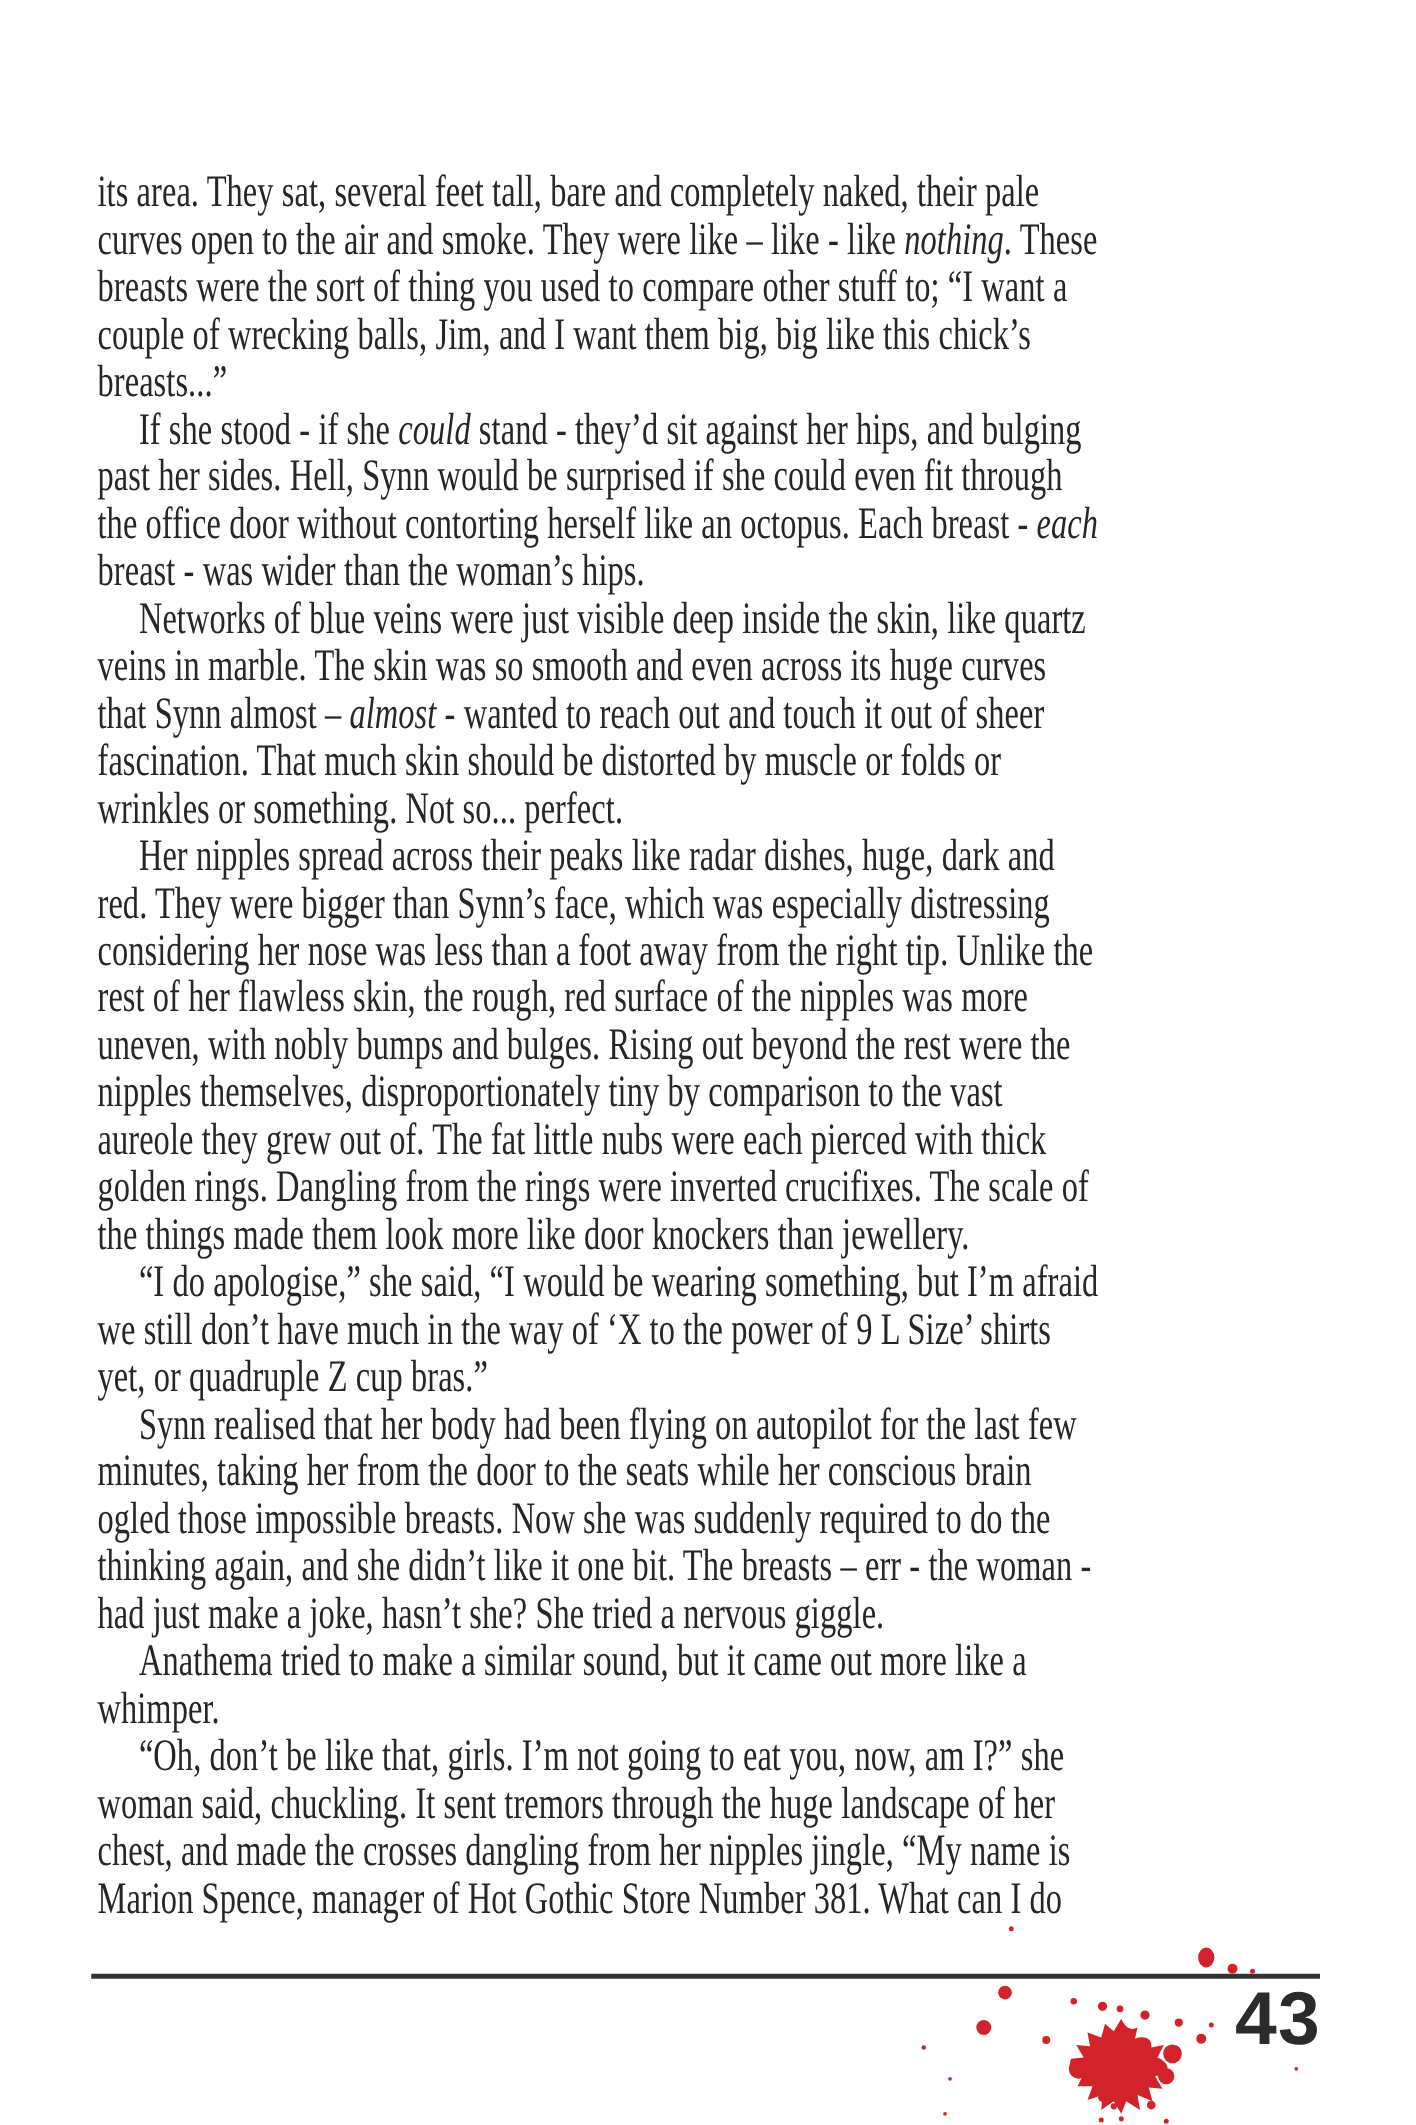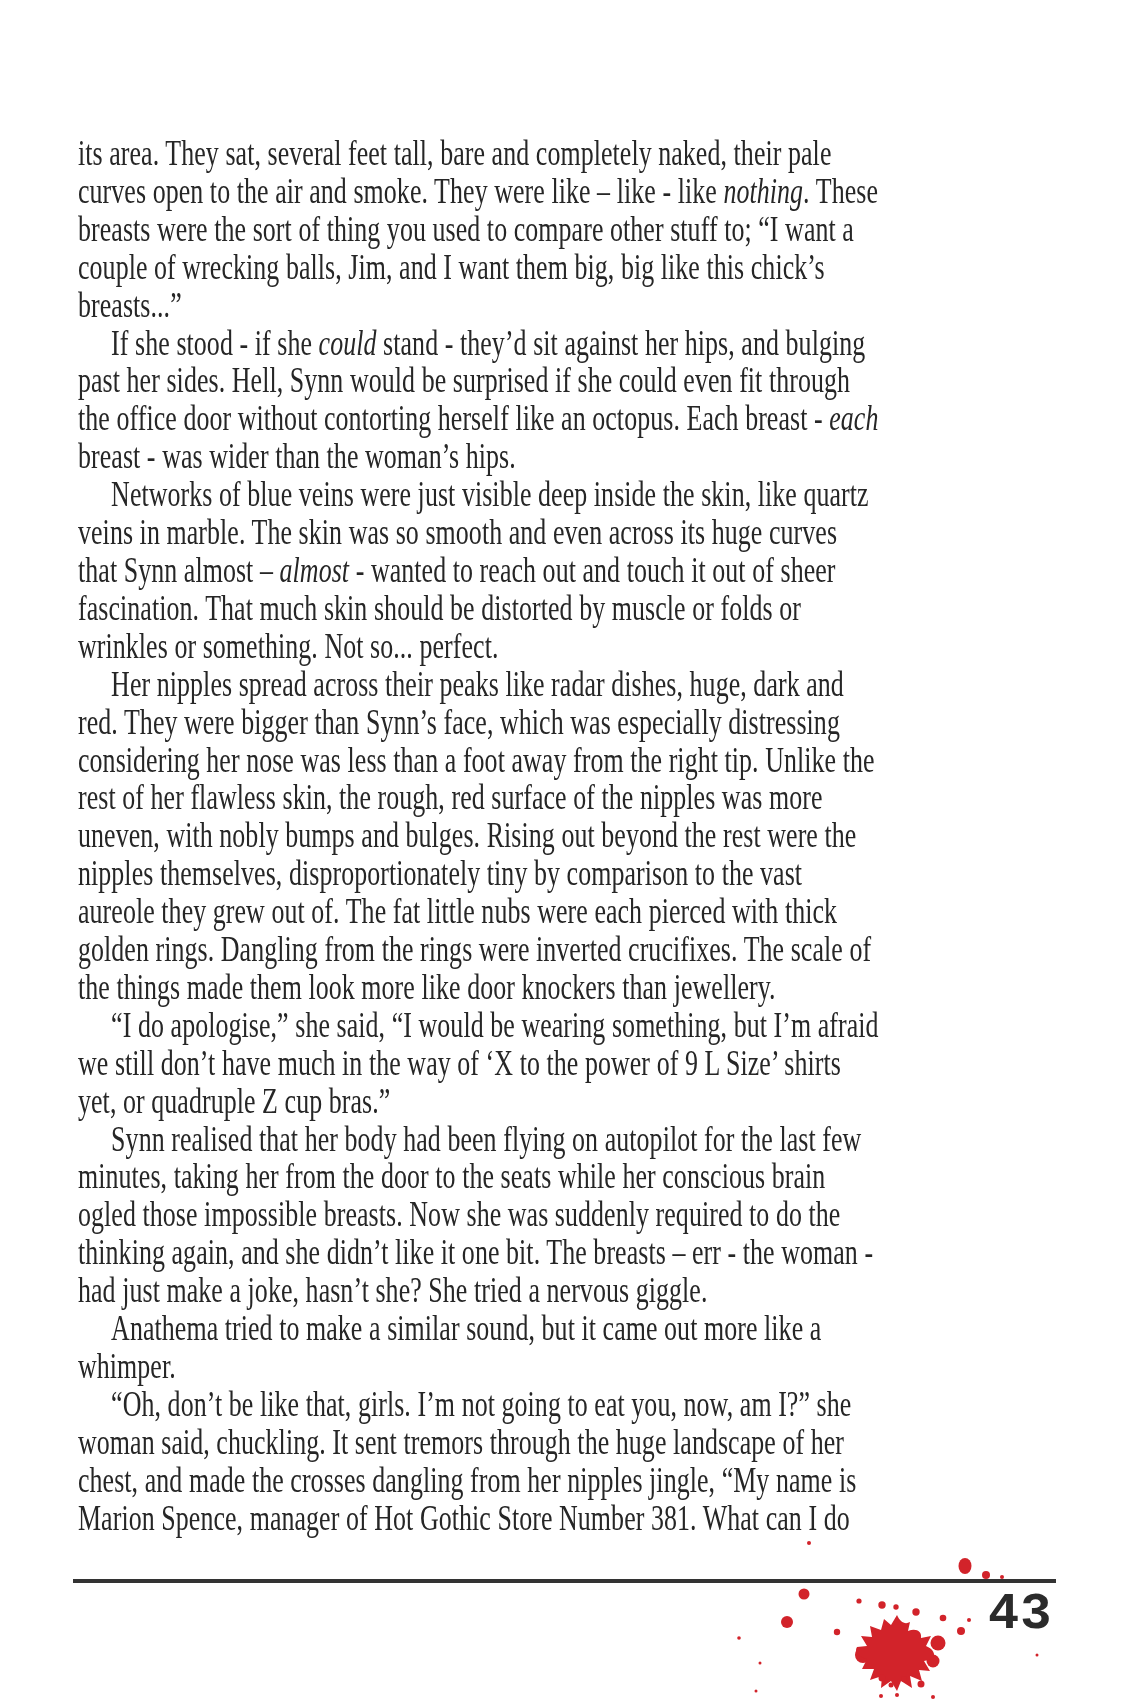--- a/index.html
+++ b/index.html
@@ -30,23 +30,23 @@
   .text-line em { font-style: italic; }
   .footer-rule {
     position: absolute;
     left: 73px; top: 1579px;
     width: 983px; height: 4px;
     background: var(--rule, #333333);
   }
   .page-number {
     position: absolute;
     left: 988px; top: 1577px;
-    font-family: Liberation Mono, monospace;
+    font-family: Liberation Sans, sans-serif;
     font-weight: 700;
-    font-size: 52px;
+    font-size: 60px;
     line-height: 76px;
     letter-spacing: 1px;
     color: var(--page_number, #2b2b2b);
   }
   .splatter {
     position: absolute;
     left: 700px; top: 1530px;
     width: 360px; height: 170px;
   }
   .splatter * { fill: var(--blood, #d2232a); }

